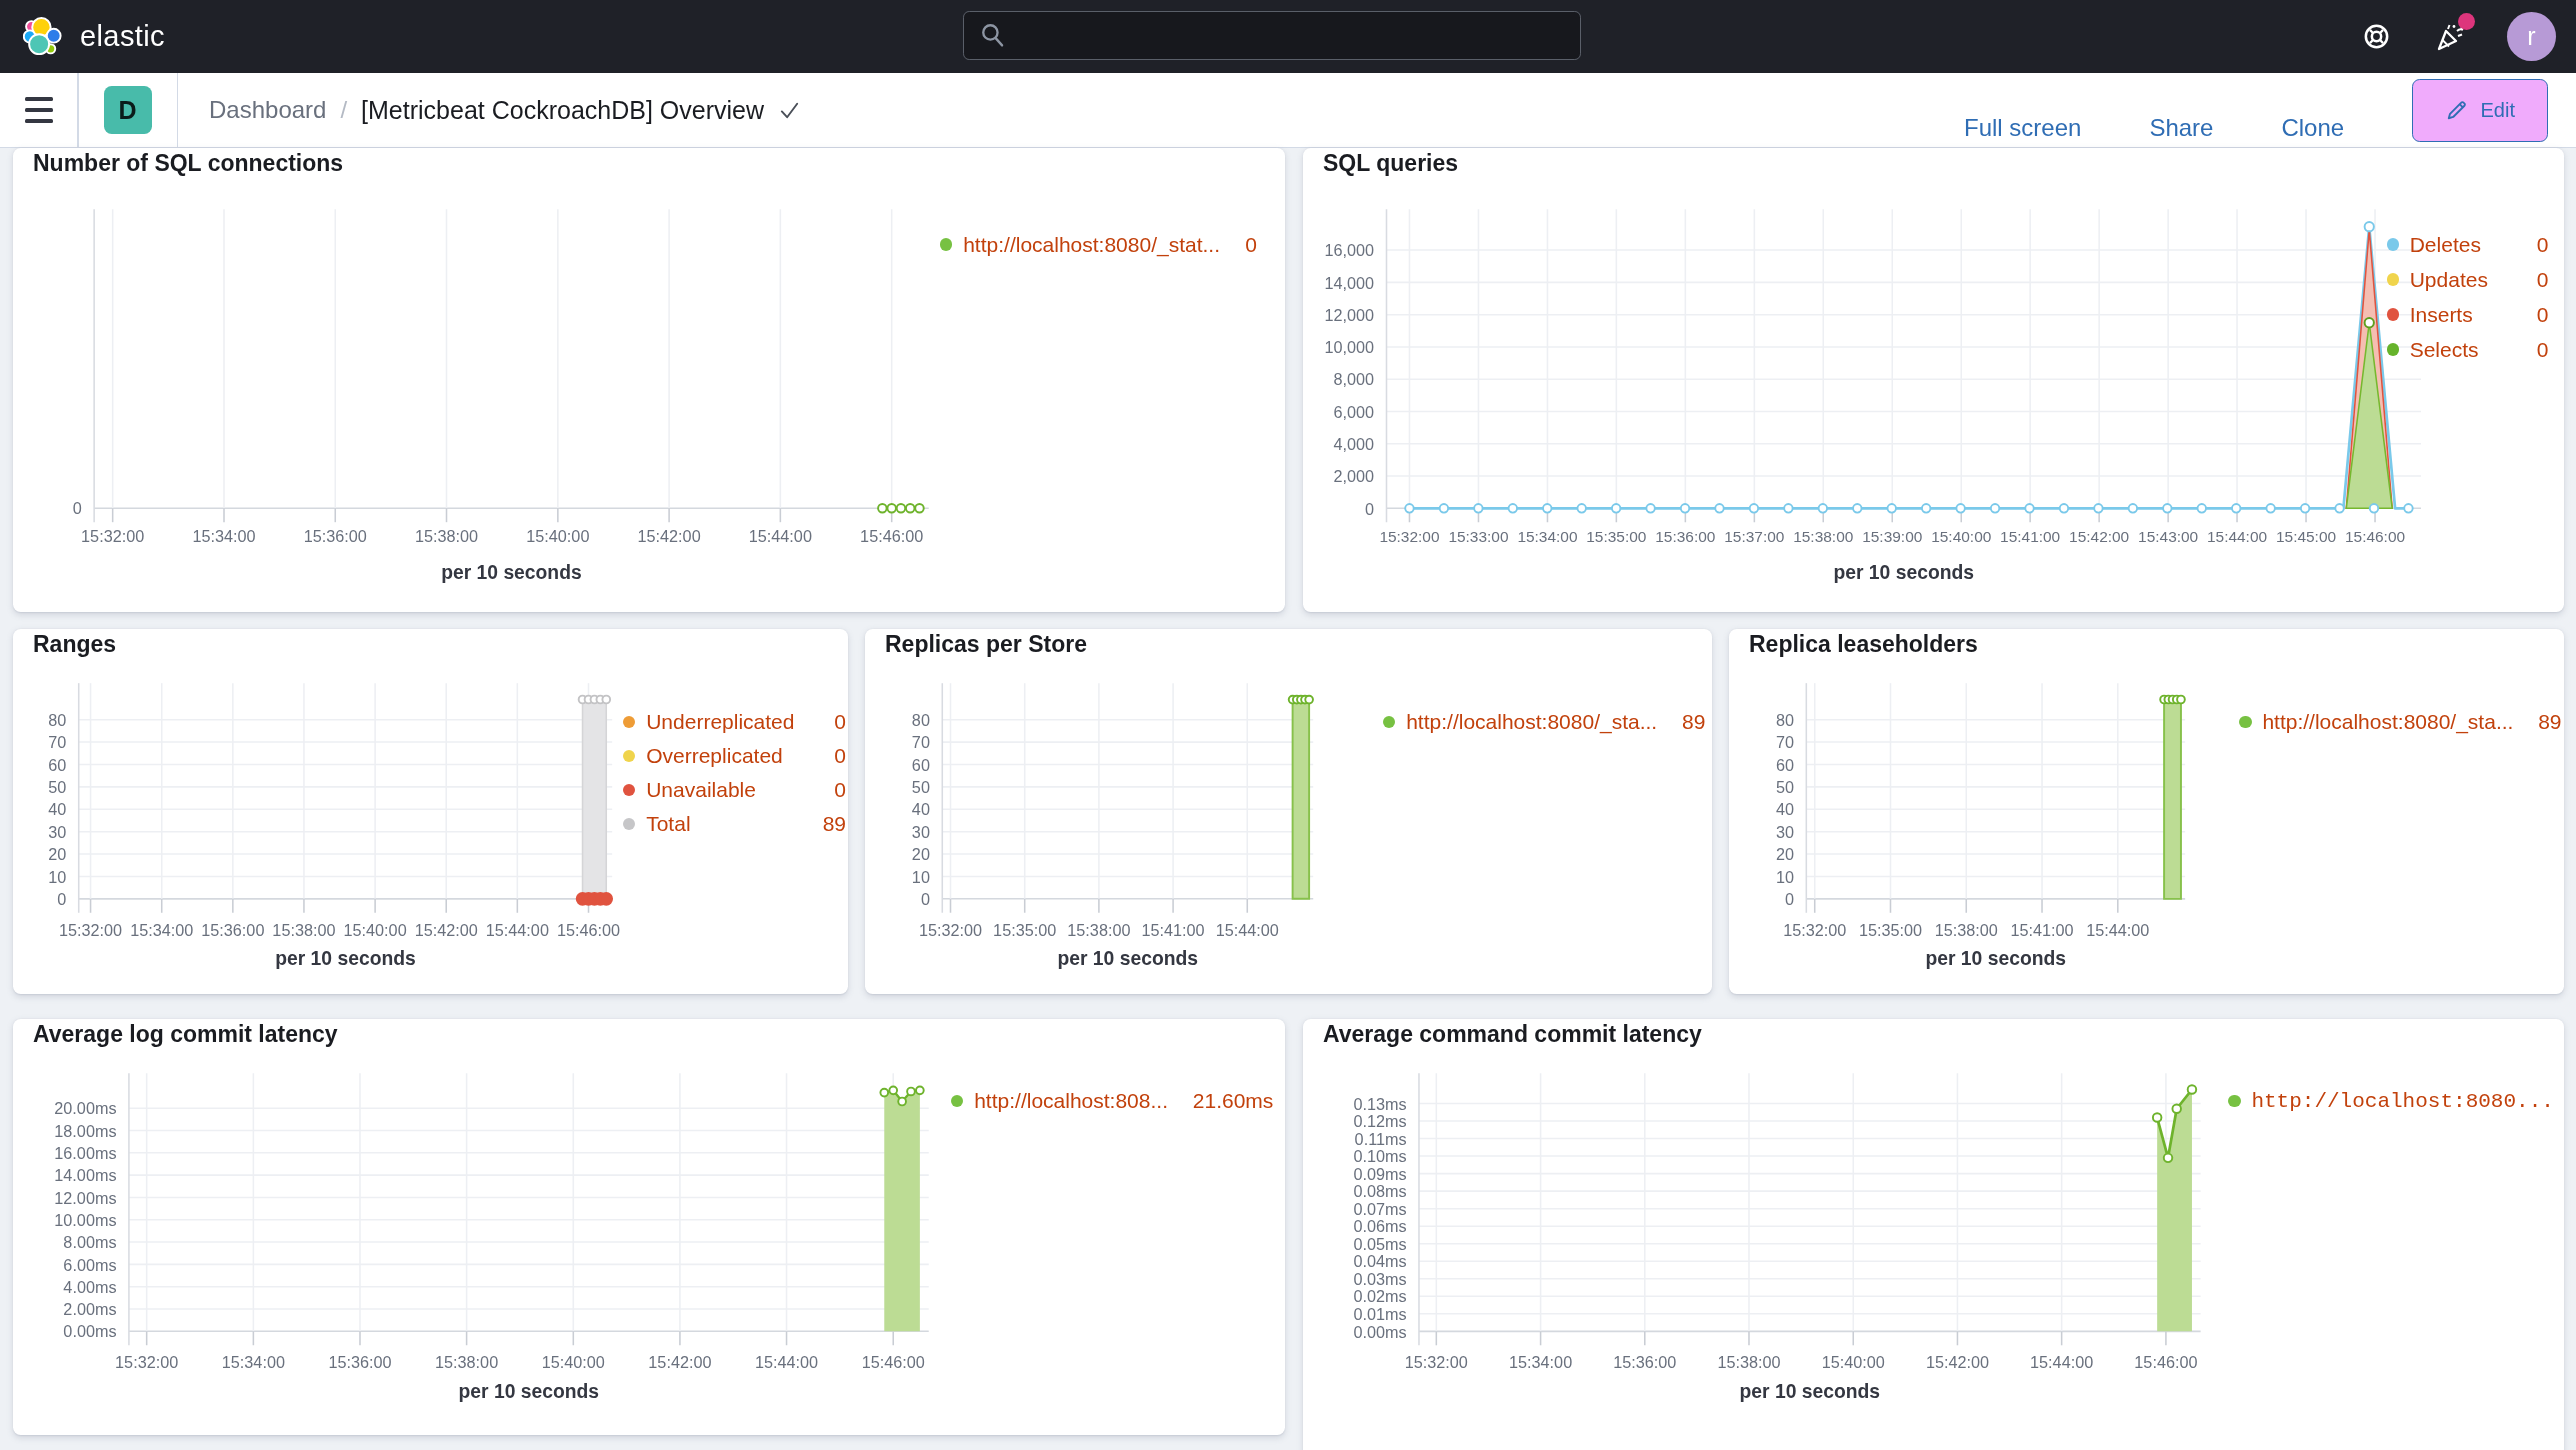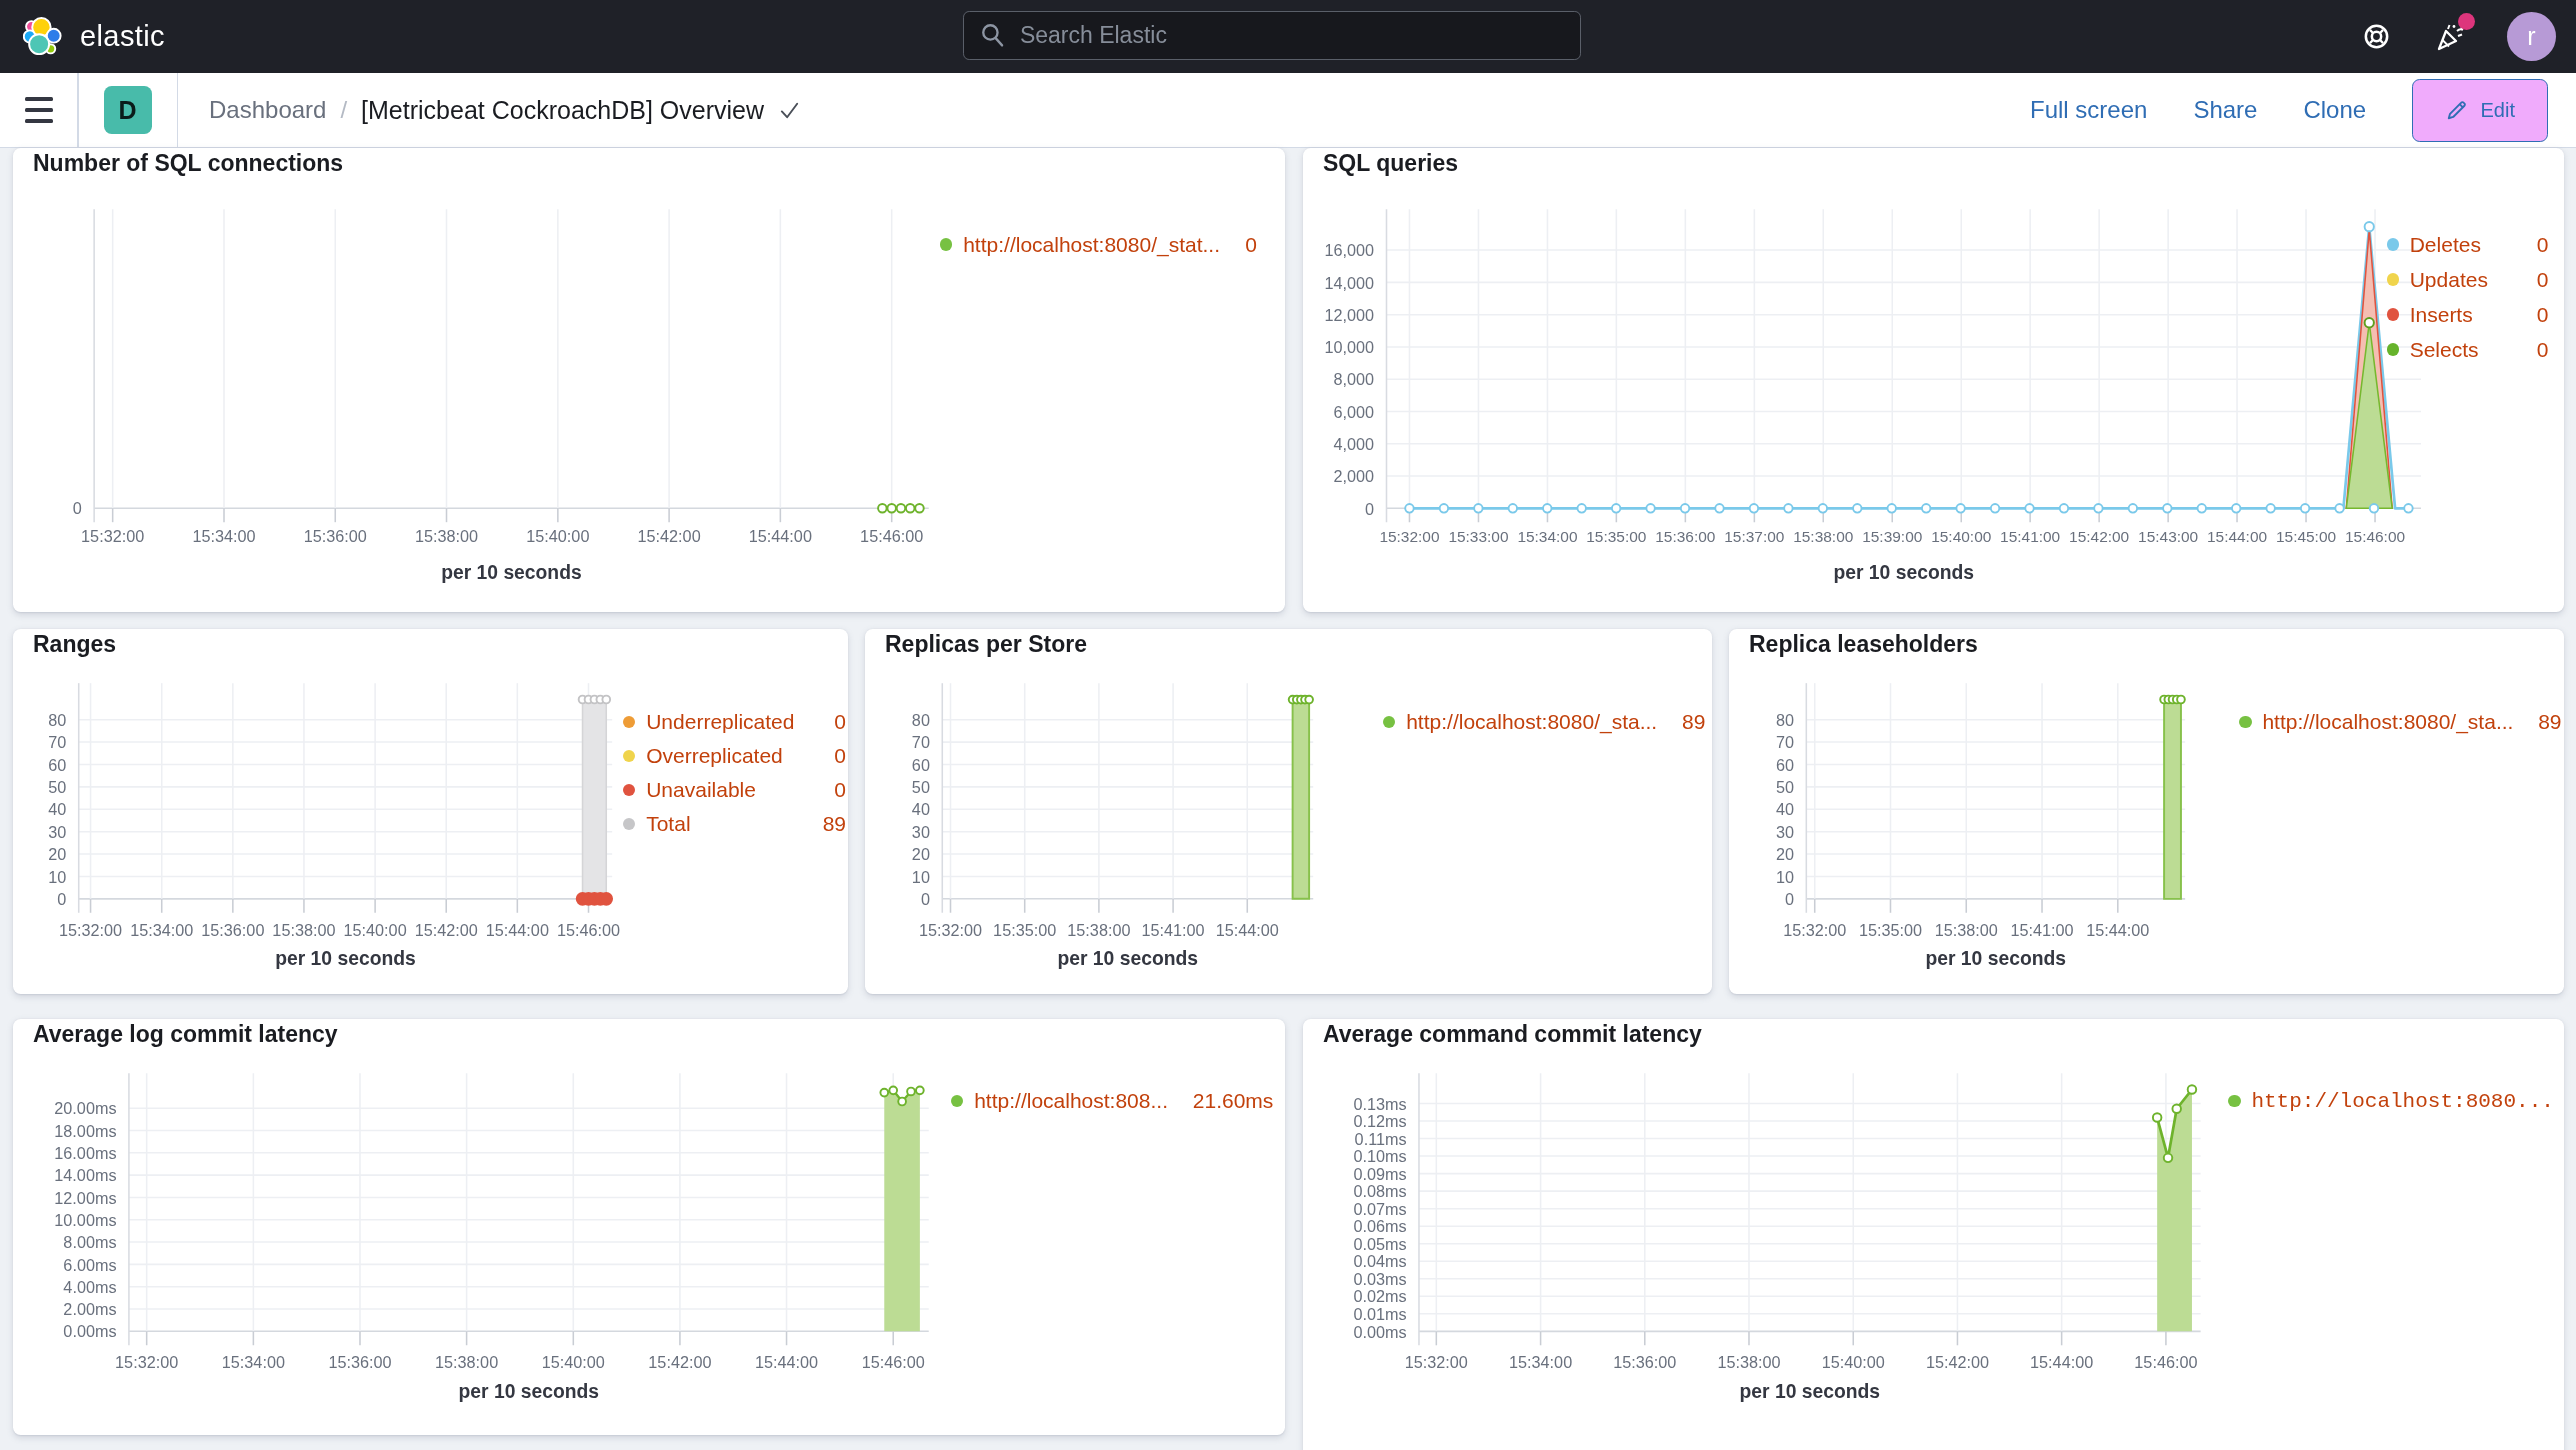--- a/index.html
+++ b/index.html
@@ -20,21 +20,21 @@
   
   .navbar{position:absolute;left:0;top:73px;width:2576px;height:74px;background:#ffffff;border-bottom:1.5px solid #d3dae6;display:flex;align-items:center;}
   .hamburger{width:77px;height:74px;display:flex;flex-direction:column;align-items:center;justify-content:center;gap:7px;cursor:pointer;}
   .hamburger i{display:block;width:28px;height:3.9px;background:#343741;border-radius:1.5px;}
   .nav-sep{width:1.5px;height:74px;background:#d3dae6;}
   .space-badge{margin:0 25px;width:48px;height:48px;border-radius:7.7px;background:#48bbaa;color:rgba(0,0,0,.85);font-weight:700;font-size:25px;display:flex;align-items:center;justify-content:center;cursor:pointer;}
   .crumbs{display:flex;align-items:center;gap:14px;margin-left:31px;}
   .crumb-root{color:#69707d;font-size:24px;text-decoration:none;cursor:pointer;}
   .crumb-sep{color:#b4bac4;font-size:24px;}
   .crumb-current{color:#1a1c21;font-size:25px;font-weight:400;}
-  .nav-actions{margin-left:auto;display:flex;align-items:center;gap:46px;margin-right:28px;}
+  .nav-actions{margin-left:auto;display:flex;align-items:flex-end;gap:68px;margin-right:28px;}
   .nav-link{color:#2f6db4;font-size:24px;text-decoration:none;cursor:pointer;white-space:nowrap;}
   .edit-btn{display:flex;align-items:center;gap:12.4px;border:1.5px solid #2f6db4;background:#f0abfc;color:#2f6db4;font-size:20px;font-family:inherit;border-radius:7.7px;padding:0 32px;height:63px;cursor:pointer;}
 
   
   .panel{position:absolute;background:#ffffff;border-radius:7.7px;box-shadow:0 2.3px 6.2px rgba(110,120,140,.22),0 0.8px 1.5px rgba(110,120,140,.14);}
   .ptitle{position:absolute;left:20px;top:1.5px;font-size:23px;font-weight:700;color:#1a1c21;margin:0;}
   .chart{position:absolute;left:0;top:0;}
   svg{font-family:inherit;}
   .legend{position:absolute;display:flex;flex-direction:column;}
   .lrow{display:flex;align-items:center;gap:10.8px;font-size:21px;color:#c2410c;white-space:nowrap;cursor:pointer;}
@@ -55,21 +55,20 @@
       <circle cx="21" cy="38" r="13" fill="#4dc6b5" stroke="#ffffff" stroke-width="2.5"></circle>
     </svg>
     <span class="brand-text">elastic</span>
   </div>
 
   <div class="searchbox">
     <svg width="26" height="26" viewBox="0 0 20 20">
       <circle cx="8" cy="8" r="5.5" fill="none" stroke="#8d95a3" stroke-width="1.8"></circle>
       <line x1="12.2" y1="12.6" x2="17" y2="18" stroke="#8d95a3" stroke-width="1.8" stroke-linecap="round"></line>
     </svg>
-    <input type="text" placeholder="Search Elastic" style="">
   </div>
 
   <div class="topicons">
     <div class="iconbtn">
       <svg width="31" height="31" viewBox="0 0 32 32">
         <circle cx="16" cy="16" r="11" fill="none" stroke="#ffffff" stroke-width="2.6"></circle>
         <circle cx="16" cy="16" r="4.8" fill="none" stroke="#ffffff" stroke-width="2.6"></circle>
         <line x1="9.2" y1="9.2" x2="12.6" y2="12.6" stroke="#ffffff" stroke-width="2.4"></line>
         <line x1="22.8" y1="9.2" x2="19.4" y2="12.6" stroke="#ffffff" stroke-width="2.4"></line>
         <line x1="9.2" y1="22.8" x2="12.6" y2="19.4" stroke="#ffffff" stroke-width="2.4"></line>

